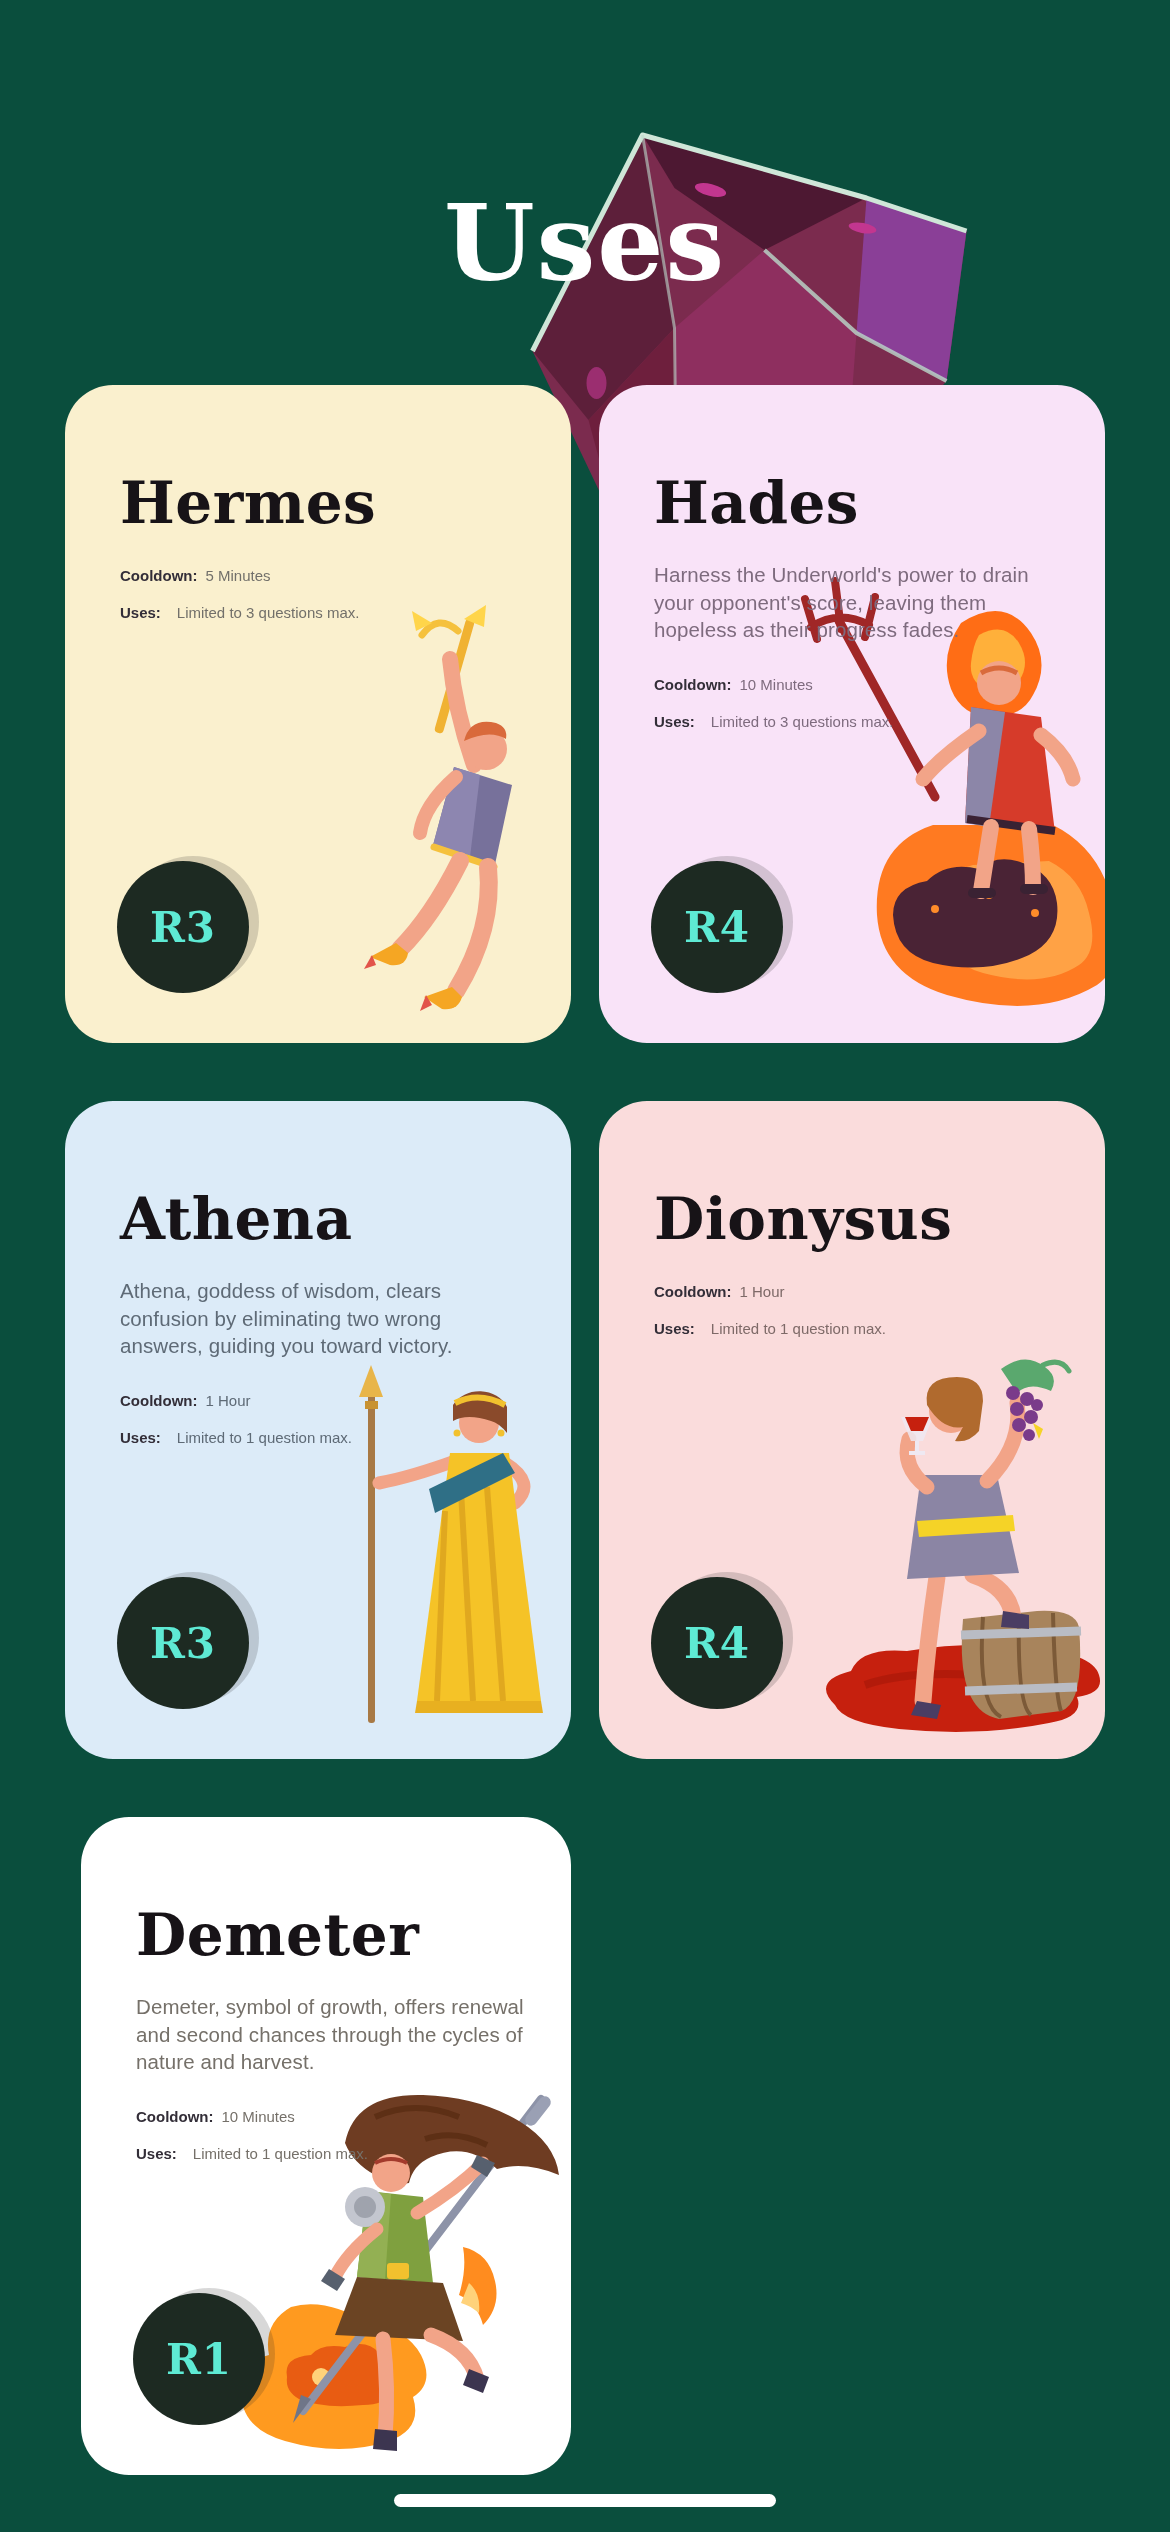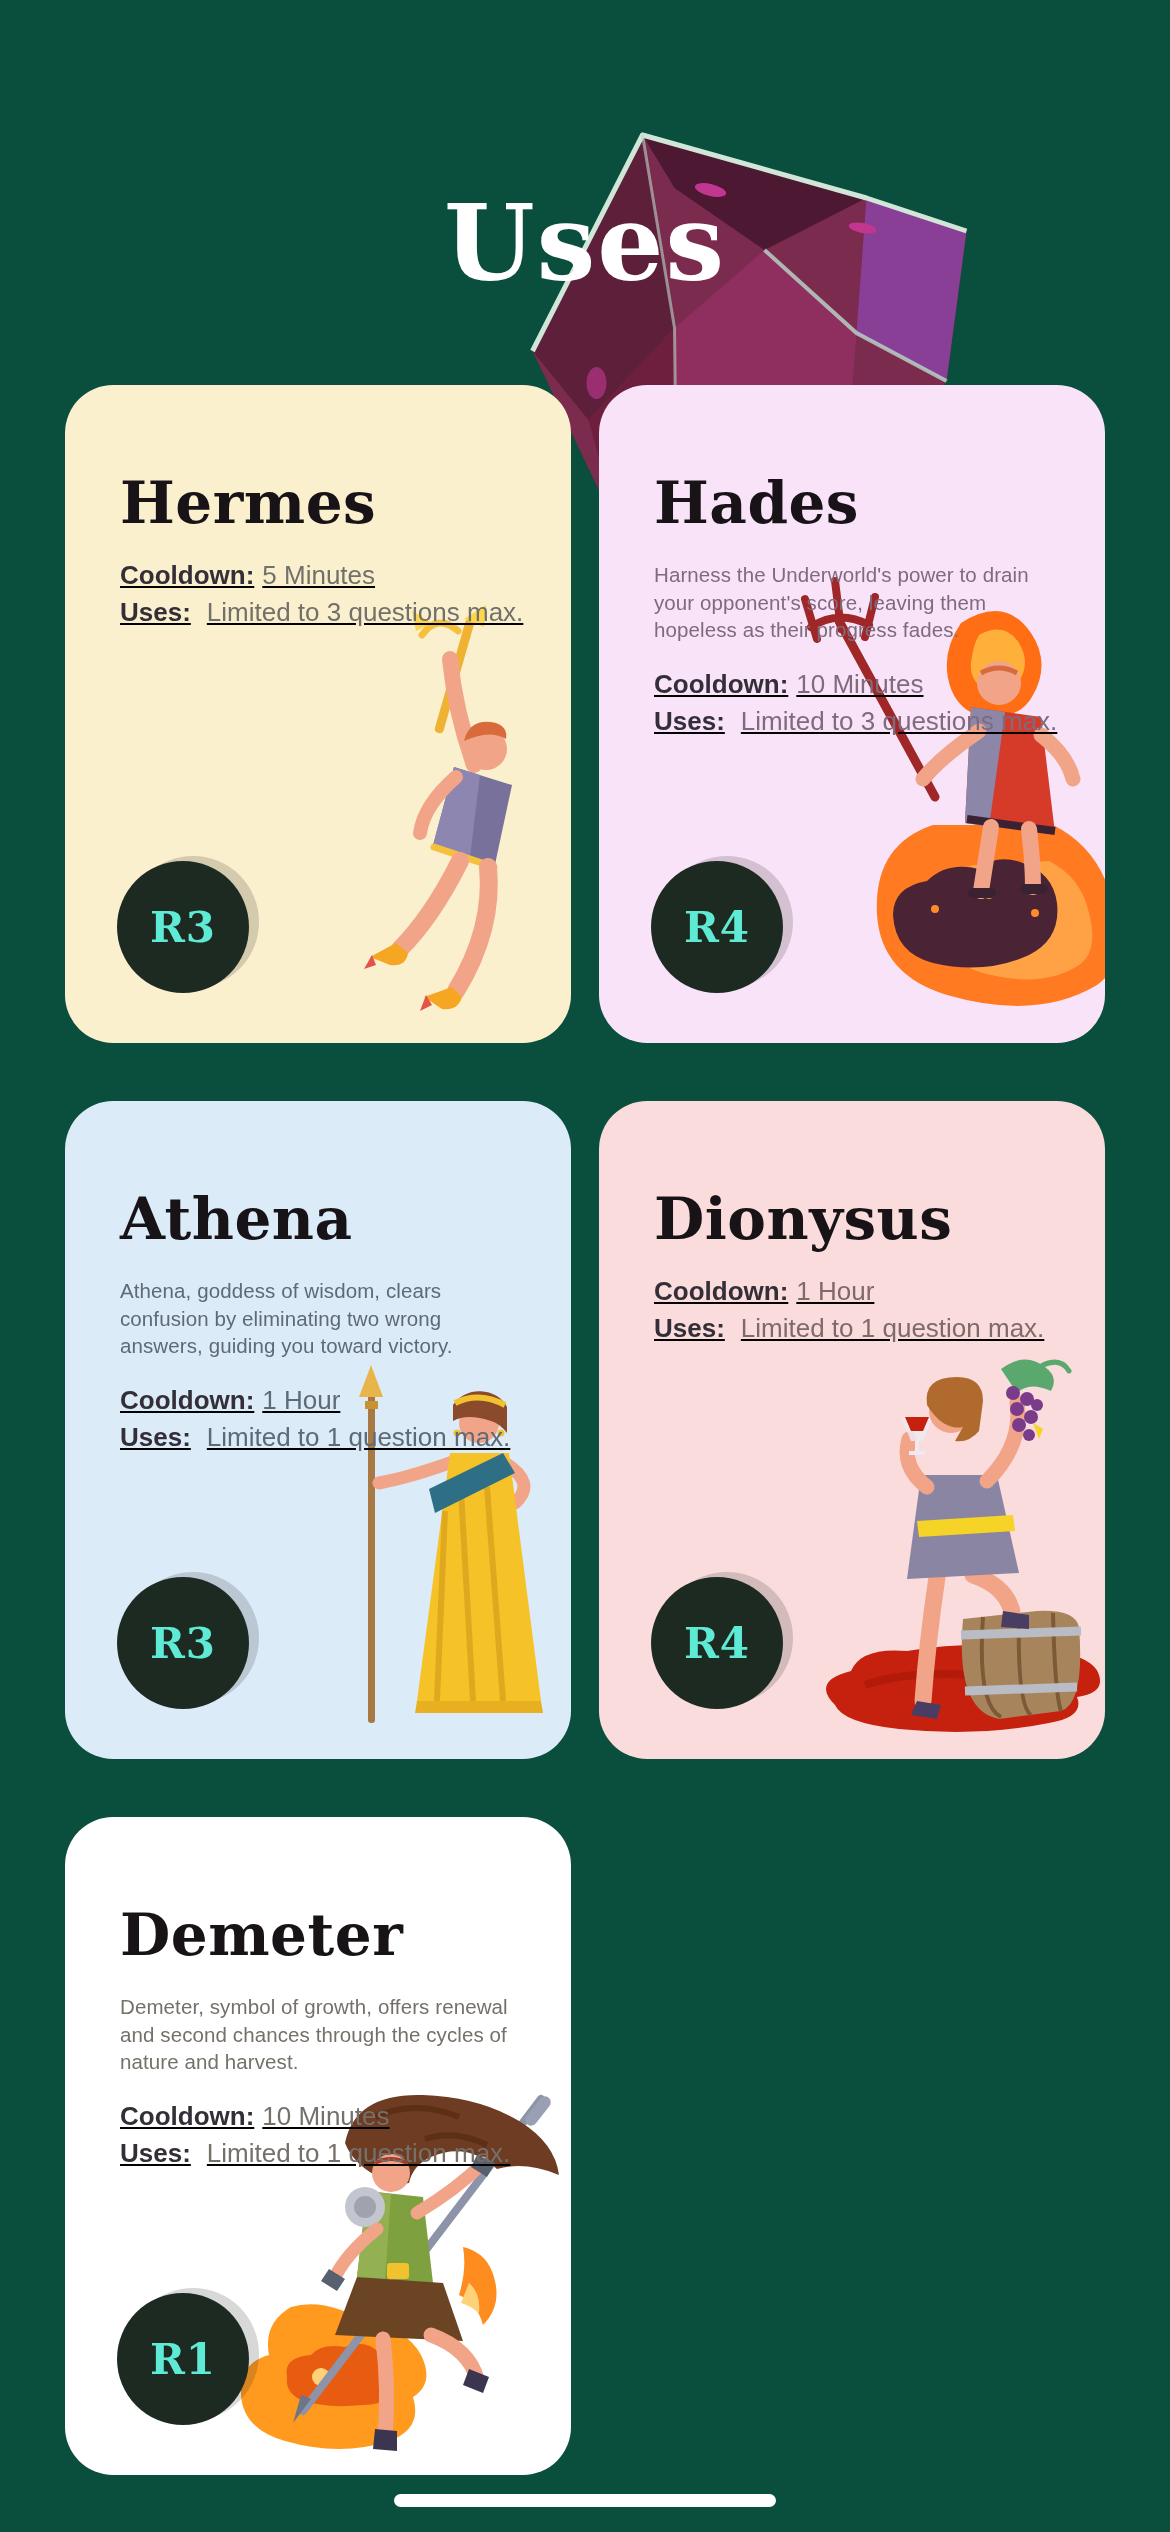--- a/index.html
+++ b/index.html
@@ -25,21 +25,21 @@
   }
   .card-body{padding:86px 40px 0 55px;position:relative;z-index:2;}
   .card-name{
     margin:0;font-family:"DejaVu Serif",serif;font-weight:bold;
     font-size:58px;line-height:64px;color:#171317;letter-spacing:0.5px;
   }
   .card-desc{
     margin:26px 0 0 0;font-size:20.5px;line-height:27.5px;max-width:392px;
     color:var(--desc,#6f6f6f);letter-spacing:0.1px;
   }
-  .meta{margin:30px 0 0 0;font-size:26px;line-height:21px;text-decoration:underline;}
+  .meta{margin:30px 0 0 0;font-size:15px;line-height:21px;}
   .meta + .meta{margin-top:16px;}
   .meta .label{font-weight:bold;color:#332e38;}
   .meta .value{color:var(--desc,#6f6f6f);margin-left:8px;}
   .meta .value.wide{margin-left:16px;}
   .badge{
     position:absolute;left:52px;bottom:50px;width:132px;height:132px;border-radius:50%;
     background:#1d2a22;display:flex;align-items:center;justify-content:center;z-index:4;
     box-shadow:10px -5px 0 0 rgba(40,40,40,0.18);
   }
   .badge span{
@@ -209,21 +209,21 @@
           <circle cx="224" cy="110" r="6"></circle>
         <circle cx="232" cy="80" r="6"></circle>
       </g>
       <path d="M228 98 l10 6 -4 10 Z" fill="#f5d327"></path>
     </svg>
     <div class="badge">
         <span>R4</span>
       </div>
   </article>
 
-  <article class="card" style="background: rgb(255, 255, 255); --desc: #757069;">
+  <article class="card" style="background: rgb(255, 255, 255); margin-left: 16px; --desc: #757069;">
     <div class="card-body">
       <h2 class="card-name">Demeter</h2>
       <p class="card-desc">Demeter, symbol of growth, offers renewal and second chances through the cycles of nature and harvest.</p>
       <p class="meta"><span class="label">Cooldown:</span><span class="value">10 Minutes</span></p>
       <p class="meta"><span class="label">Uses:</span><span class="value wide">Limited to 1 question max.</span></p>
     </div>
     <svg class="illus demeter" viewBox="0 0 348 390" aria-hidden="true">
       <path d="M66 230 q-28 16 -22 48 q-30 8 -28 40 q2 34 44 46 q56 16 104 0 q34 -12 24 -44 q22 -14 8 -42 q-14 -26 -50 -30 q-44 -28 -80 -18 Z" fill="#ff9a1f"></path>
       <path d="M62 300 q-4 -20 24 -22 q10 -12 34 -8 q22 -8 34 6 q16 12 6 26 q10 2 6 14 q-6 12 -28 12 q-40 4 -64 -6 q-14 -8 -12 -22 Z" fill="#e85c12"></path>
       <circle cx="96" cy="300" r="9" fill="#ffd27a"></circle>

